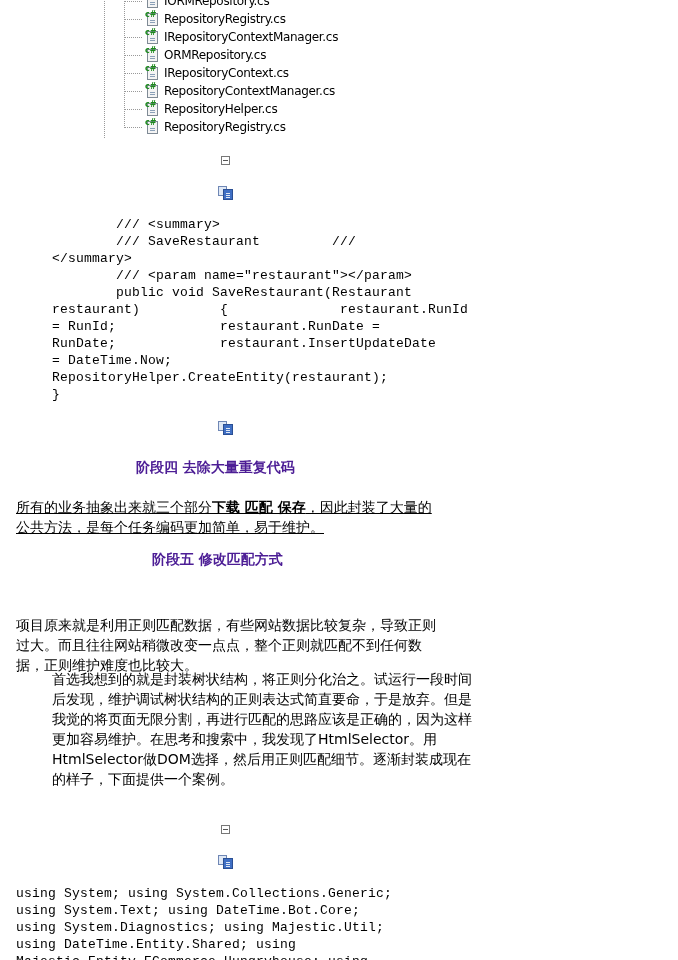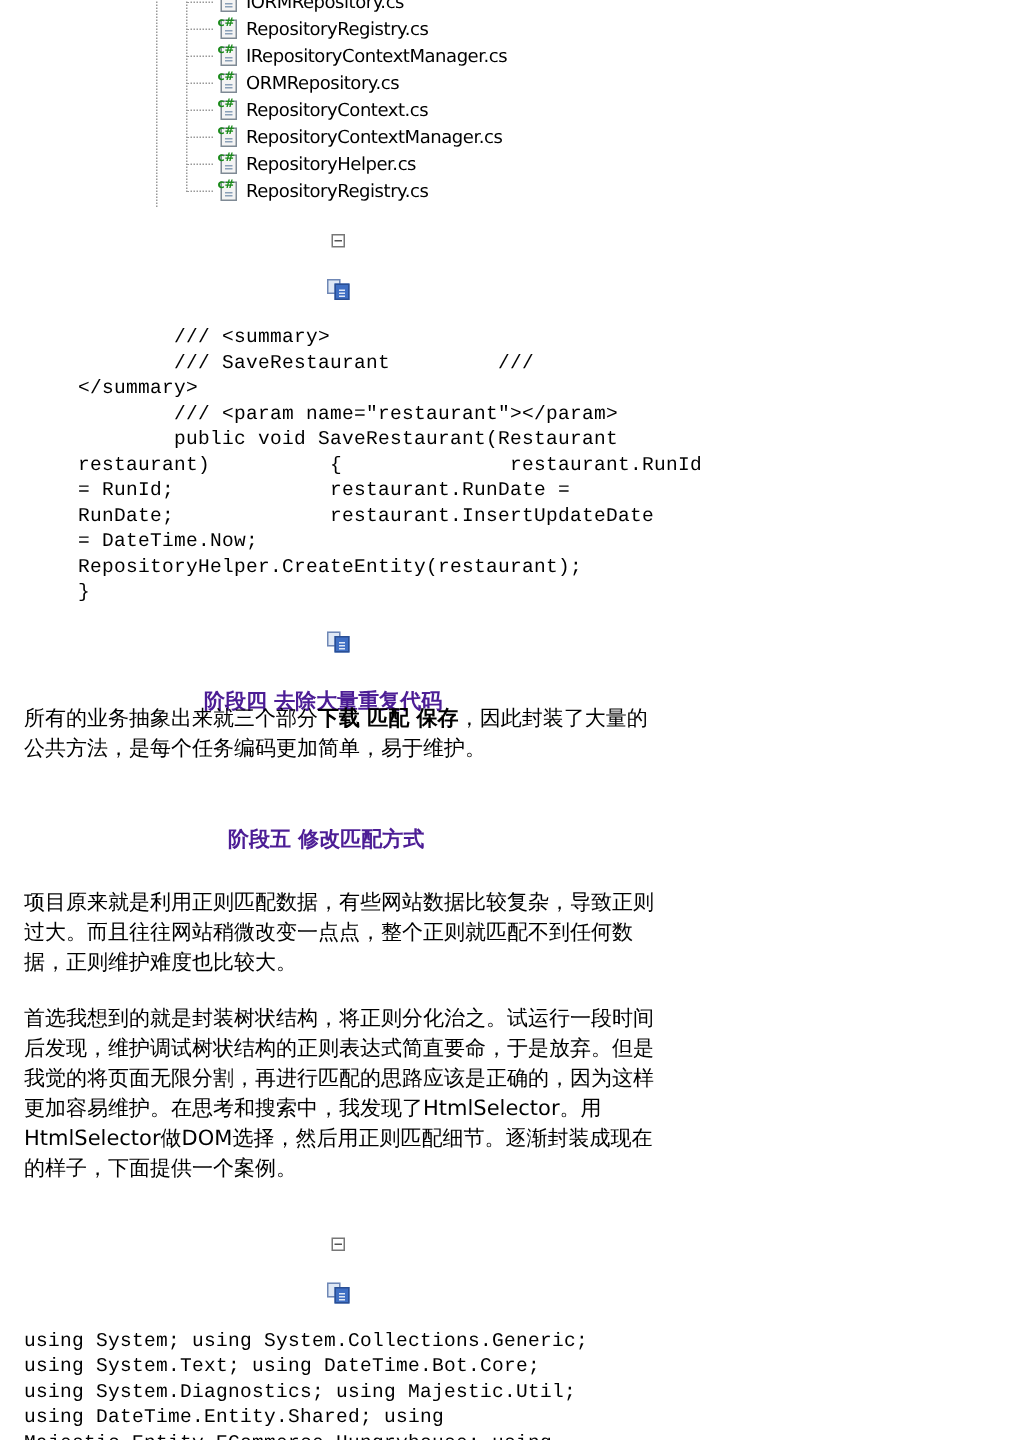--- a/index.html
+++ b/index.html
@@ -62,21 +62,21 @@
         <div class="tag">c#</div>
       </div>
     <span class="tree-label">ORMRepository.cs</span>
   </div>
   <div class="tree-row" style="top:72px">
     <div class="tree-hline"></div>
     <div class="cs-icon">
         <div class="page"></div>
         <div class="tag">c#</div>
       </div>
-    <span class="tree-label">RepositoryContext.cs</span>
+    <span class="tree-label">IRepositoryContext.cs</span>
   </div>
   <div class="tree-row" style="top:90px">
     <div class="tree-hline"></div>
     <div class="cs-icon">
         <div class="page"></div>
         <div class="tag">c#</div>
       </div>
     <span class="tree-label">RepositoryContextManager.cs</span>
   </div>
   <div class="tree-row" style="top:108px">
@@ -114,25 +114,25 @@
 <span>= DateTime.Now;</span>
 <span>RepositoryHelper.CreateEntity(restaurant);</span>
 <span>}</span></pre>
 
 <div class="copy-icon" style="left:218px; top:421px;">
     <div class="p1"></div>
     <div class="p2"></div>
   </div>
 
 <div class="heading" style="left:136px; top:459px;">阶段四 去除大量重复代码</div>
-<div class="para" style="top:469px;"><span>所有的业务抽象出来就三个部分</span><b>下载 匹配 保存</b><span>，因此封装了大量的公共方法，是每个任务编码更加简单，易于维护。</span></div>
+<div class="para" style="top:497px;text-decoration:underline;"><span>所有的业务抽象出来就三个部分</span><b>下载 匹配 保存</b><span>，因此封装了大量的公共方法，是每个任务编码更加简单，易于维护。</span></div>
 
 <div class="heading" style="left:152px; top:551px;">阶段五 修改匹配方式</div>
-<div class="para" style="top:592px;">项目原来就是利用正则匹配数据，有些网站数据比较复杂，导致正则过大。而且往往网站稍微改变一点点，整个正则就匹配不到任何数据，正则维护难度也比较大。</div>
-<div class="para" style="top:669px;">首选我想到的就是封装树状结构，将正则分化治之。试运行一段时间后发现，维护调试树状结构的正则表达式简直要命，于是放弃。但是我觉的将页面无限分割，再进行匹配的思路应该是正确的，因为这样更加容易维护。在思考和搜索中，我发现了HtmlSelector。用HtmlSelector做DOM选择，然后用正则匹配细节。逐渐封装成现在的样子，下面提供一个案例。</div>
+<div class="para" style="top:615px;">项目原来就是利用正则匹配数据，有些网站数据比较复杂，导致正则过大。而且往往网站稍微改变一点点，整个正则就匹配不到任何数据，正则维护难度也比较大。</div>
+<div class="para" style="top:669px;margin-left:36px;">首选我想到的就是封装树状结构，将正则分化治之。试运行一段时间后发现，维护调试树状结构的正则表达式简直要命，于是放弃。但是我觉的将页面无限分割，再进行匹配的思路应该是正确的，因为这样更加容易维护。在思考和搜索中，我发现了HtmlSelector。用HtmlSelector做DOM选择，然后用正则匹配细节。逐渐封装成现在的样子，下面提供一个案例。</div>
 
 <div class="collapse-icon" style="left:221px; top:825px;"></div>
 <div class="copy-icon" style="left:218px; top:855px;">
     <div class="p1"></div>
     <div class="p2"></div>
   </div>
 
 <pre class="code" style="top:885px;"><span>using System; using System.Collections.Generic;</span>
 <span>using System.Text; using DateTime.Bot.Core;</span>
 <span>using System.Diagnostics; using Majestic.Util;</span>

